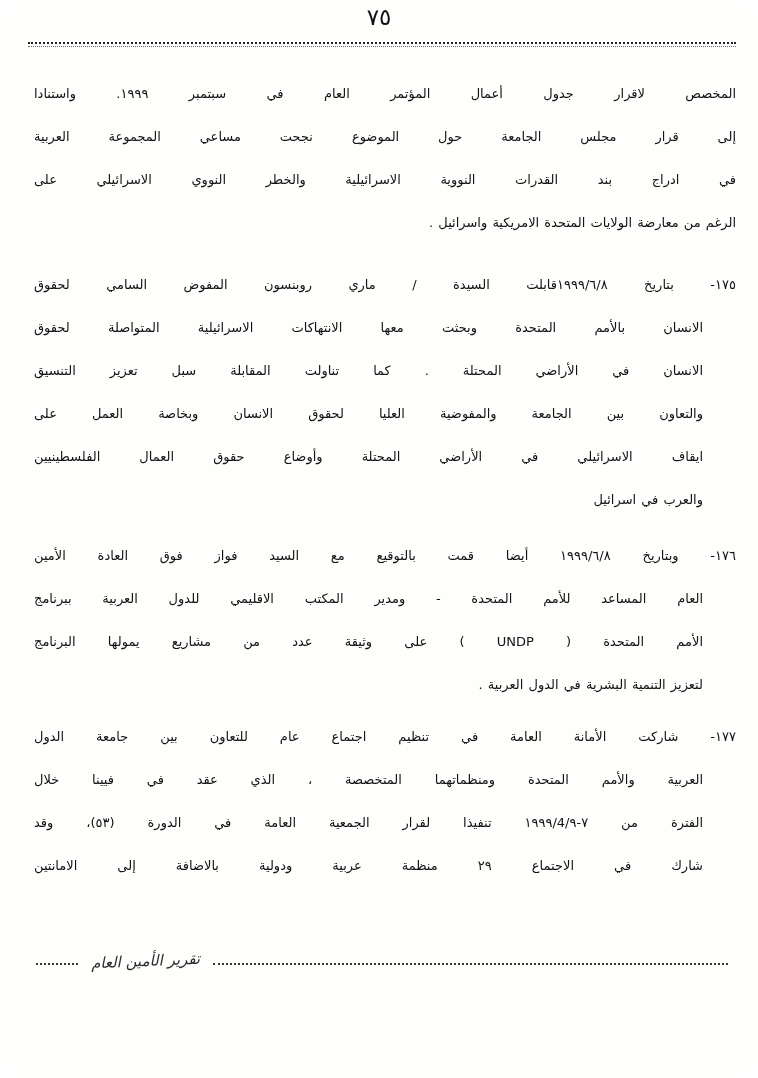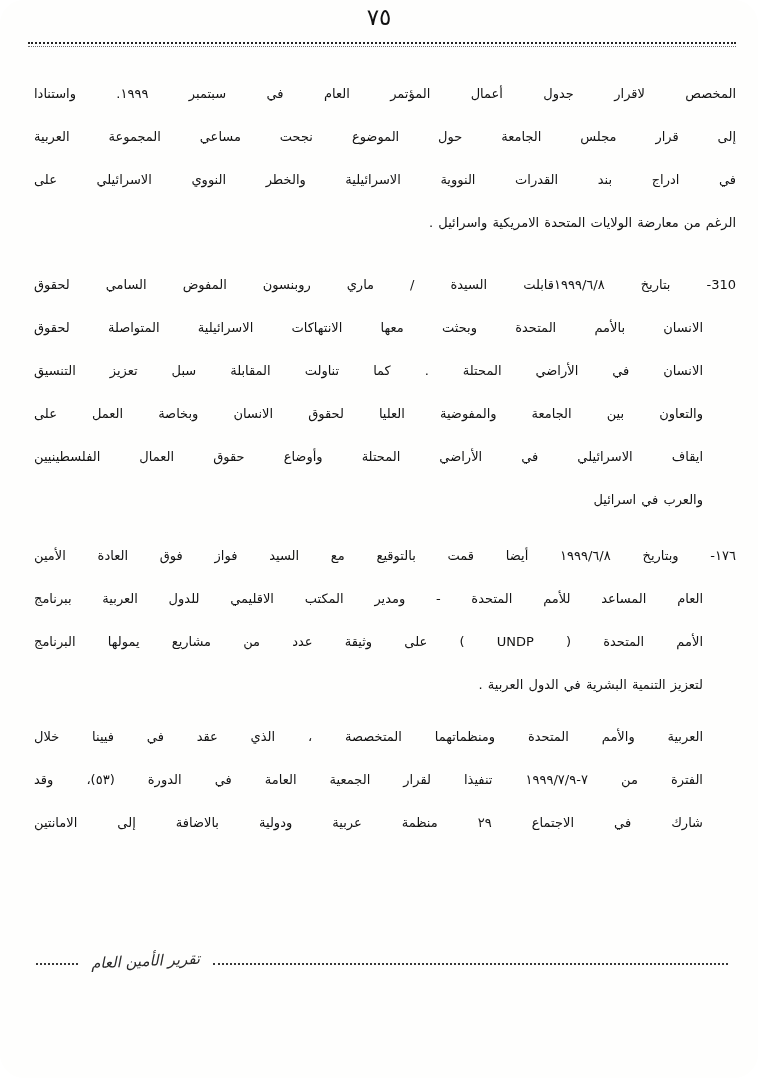--- a/index.html
+++ b/index.html
@@ -86,43 +86,47 @@
 
     <div class="block intro">
       <div class="line">المخصص لاقرار جدول أعمال المؤتمر العام في سبتمبر ١٩٩٩. واستنادا</div>
       <div class="line">إلى قرار مجلس الجامعة حول الموضوع نجحت مساعي المجموعة العربية</div>
       <div class="line">في ادراج بند القدرات النووية الاسرائيلية والخطر النووي الاسرائيلي على</div>
       <div class="line end">الرغم من معارضة الولايات المتحدة الامريكية واسرائيل .</div>
     </div>
 
     <div class="block para block-175">
       <div class="line first">
-        <span class="pnum">310-</span>
+        <span class="pnum">١٧٥-</span>
         <span>بتاريخ ١٩٩٩/٦/٨قابلت السيدة / ماري روبنسون المفوض السامي لحقوق</span>
       </div>
       <div class="line">الانسان بالأمم المتحدة وبحثت معها الانتهاكات الاسرائيلية المتواصلة لحقوق</div>
       <div class="line">الانسان في الأراضي المحتلة . كما تناولت المقابلة سبل تعزيز التنسيق</div>
       <div class="line">والتعاون بين الجامعة والمفوضية العليا لحقوق الانسان وبخاصة العمل على</div>
       <div class="line">ايقاف الاسرائيلي في الأراضي المحتلة وأوضاع حقوق العمال الفلسطينيين</div>
       <div class="line end">والعرب في اسرائيل</div>
     </div>
 
     <div class="block para block-176">
       <div class="line first">
         <span class="pnum">١٧٦-</span>
         <span>وبتاريخ ١٩٩٩/٦/٨ أيضا قمت بالتوقيع مع السيد فواز فوق العادة الأمين</span>
       </div>
       <div class="line">العام المساعد للأمم المتحدة - ومدير المكتب الاقليمي للدول العربية ببرنامج</div>
       <div class="line">الأمم المتحدة ( UNDP ) على وثيقة عدد من مشاريع يمولها البرنامج</div>
       <div class="line end">لتعزيز التنمية البشرية في الدول العربية .</div>
     </div>
 
     <div class="block para block-177">
+      <div class="line first">
+        <span class="pnum">١٧٧-</span>
+        <span>شاركت الأمانة العامة في تنظيم اجتماع عام للتعاون بين جامعة الدول</span>
+      </div>
       <div class="line">العربية والأمم المتحدة ومنظماتهما المتخصصة ، الذي عقد في فيينا خلال</div>
-      <div class="line">الفترة من ٧-١٩٩٩/٧/٩ تنفيذا لقرار الجمعية العامة في الدورة (٥٣)، وقد</div>
+      <div class="line">الفترة من ٧-١٩٩٩/4/٩ تنفيذا لقرار الجمعية العامة في الدورة (٥٣)، وقد</div>
       <div class="line">شارك في الاجتماع ٢٩ منظمة عربية ودولية بالاضافة إلى الامانتين</div>
     </div>
 
   </div>
 
   <div class="footer">
     <div class="rule rule-long"></div>
     <div class="note">تقرير الأمين العام</div>
     <div class="rule rule-short"></div>
   </div>

